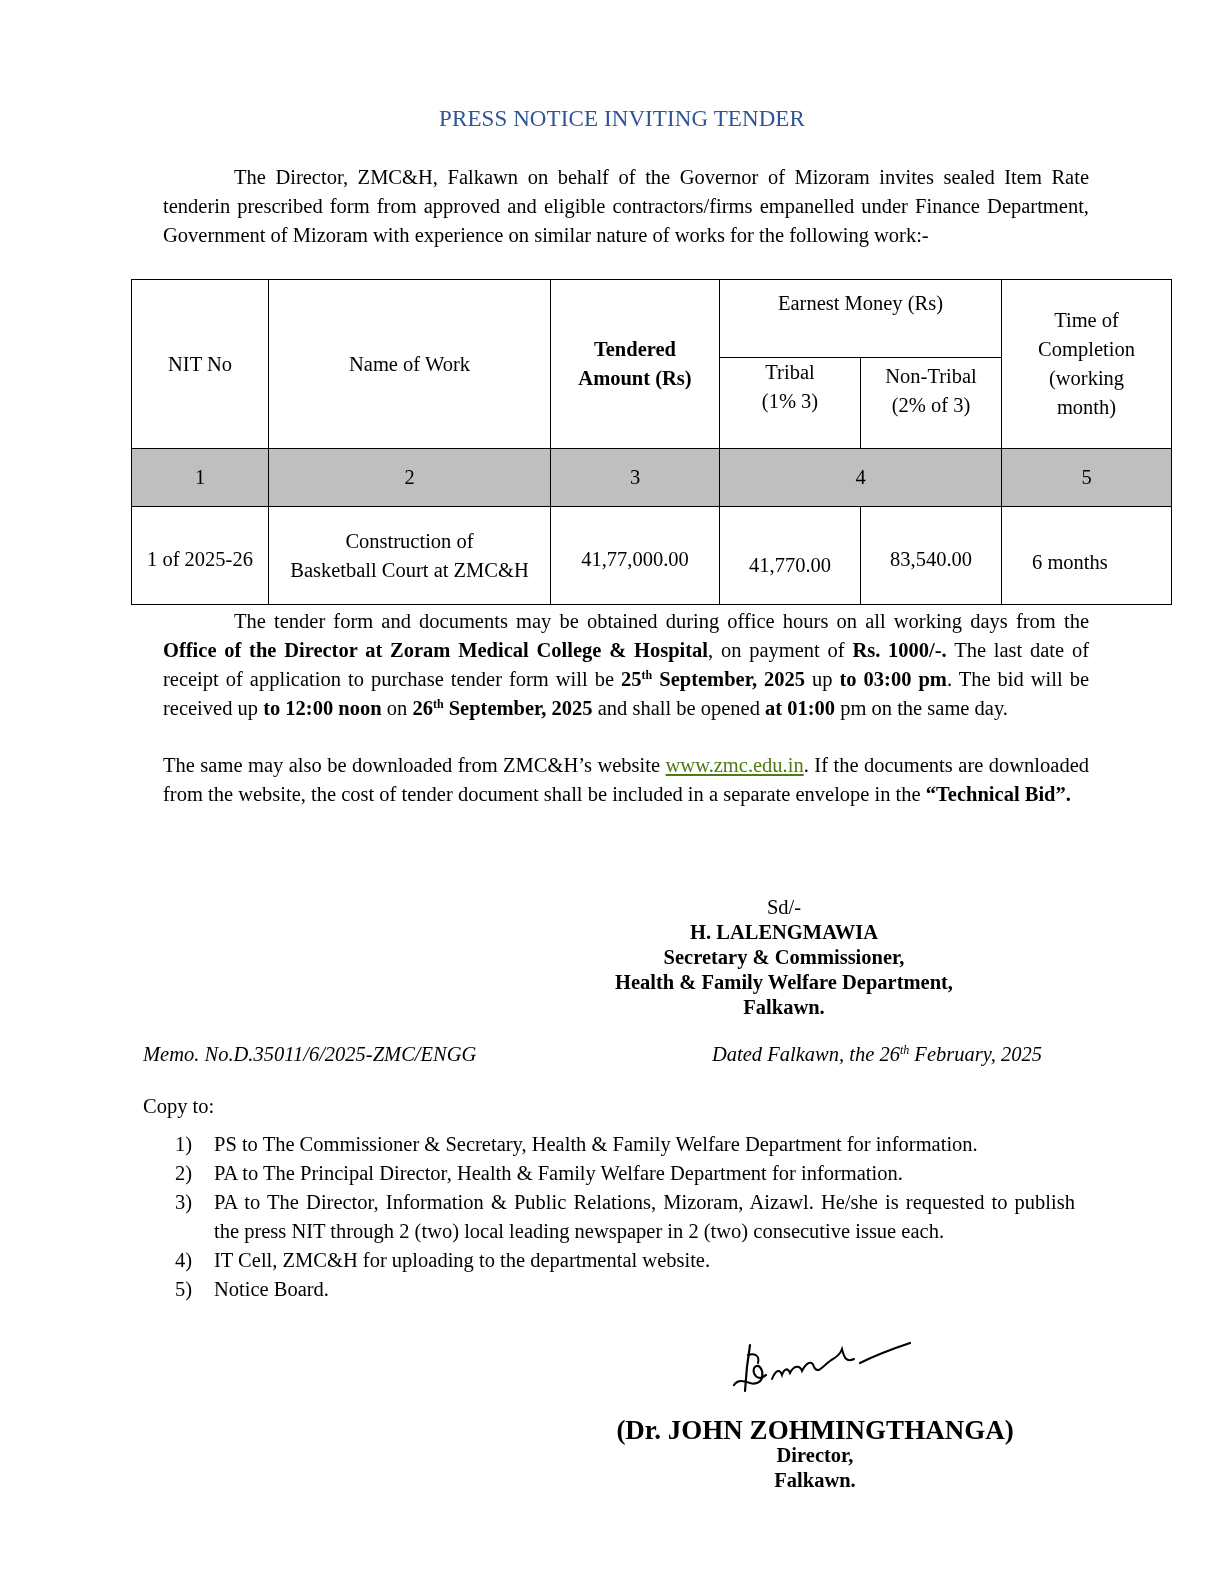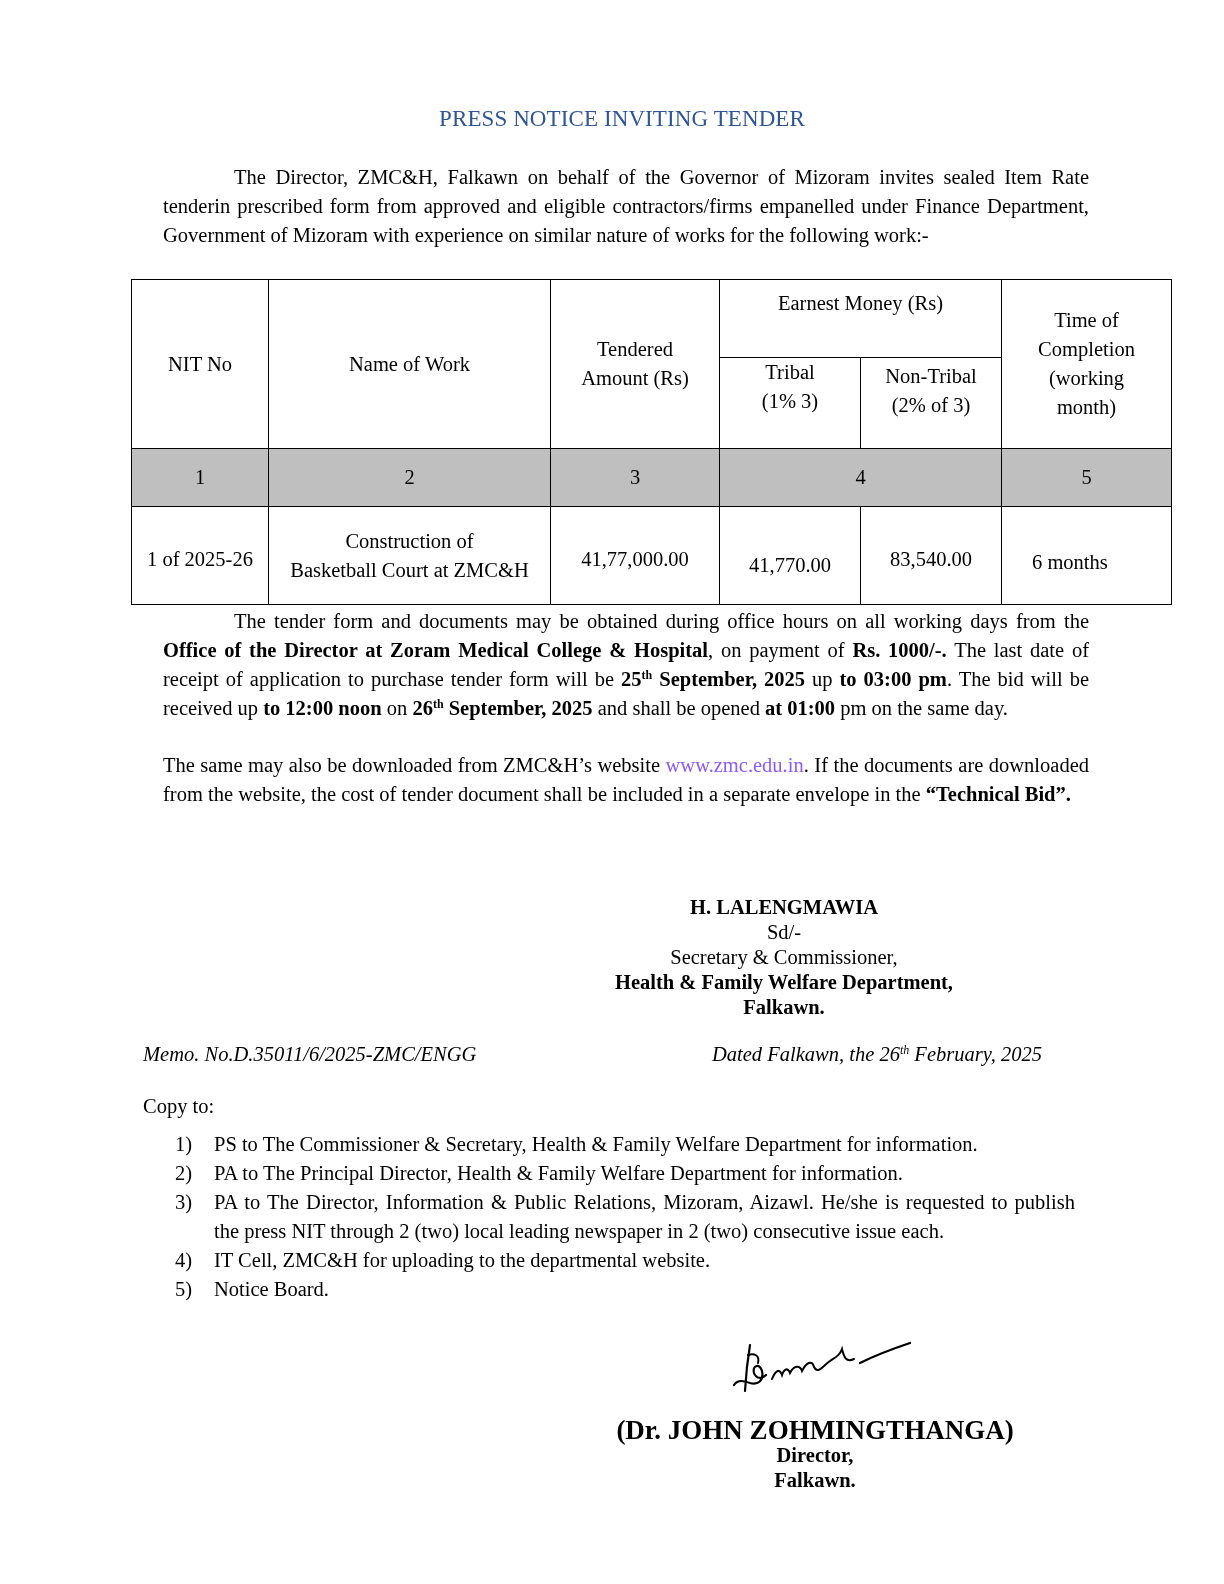--- a/index.html
+++ b/index.html
@@ -12,21 +12,21 @@
   .title {
     top: 106px; left: 0; width: 1244px; text-align: center;
     font-size: 23px; color: #2F5597; letter-spacing: 0.1px;
   }
   .para {
     left: 143px; width: 926px; line-height: 29px; text-align: justify; margin-left: 20px;
   }
   .indent { text-indent: 71px; }
   .para b { font-weight: bold; }
   .para sup { font-size: 12px; line-height: 0; vertical-align: 7px; font-weight: bold; }
-  .link { color: #8b5cf6; }
+  .link { color: #4d7c0f; text-decoration: underline; }
 
   table.tender {
     position: absolute; top: 279px; left: 131px; width: 1040px;
     border-collapse: collapse; table-layout: fixed; font-size: 20.5px;
   }
   table.tender td {
     border: 1.3px solid #000; text-align: center; vertical-align: middle;
     padding: 0 4px; line-height: 29px;
   }
   .c1 { width: 137px; } .c2 { width: 282px; } .c3 { width: 169px; }
@@ -60,21 +60,21 @@
       <col class="c2">
       <col class="c3">
       <col class="c4">
       <col class="c5">
       <col class="c6">
   </colgroup>
   <tbody>
       <tr>
     <td rowspan="2">NIT No</td>
     <td rowspan="2">Name of Work</td>
-    <td rowspan="2"><span style="display:inline-block;width:130px;">Tendered Amount (Rs)</span></td>
+    <td rowspan="2"><span style="display:inline-block;width:130px;font-weight:bold;">Tendered Amount (Rs)</span></td>
     <td colspan="2" class="em-head">Earnest Money (Rs)</td>
     <td rowspan="2"><span style="display:inline-block;width:120px;">Time of Completion (working month)</span></td>
   </tr>
   <tr class="sub">
     <td class="tv"><span style="display:inline-block;width:80px;">Tribal (1% 3)</span></td>
     <td style="vertical-align:top;padding-top:4px;margin-top:22px;"><span style="display:inline-block;width:110px;">Non-Tribal (2% of 3)</span></td>
   </tr>
   <tr class="gray">
     <td>1</td>
     <td>2</td>
@@ -94,23 +94,23 @@
     <td style="text-align:left;padding-left:30px;padding-top:13px;">6 months</td>
   </tr>
 </tbody>
   </table>
 
 <div class="abs para indent" style="top:607px;"><span>The tender form and documents may be obtained during office hours on all working days from the </span><b>Office of the Director at Zoram Medical College &amp; Hospital</b><span>, on payment of </span><b>Rs. 1000/-.</b><span> The last date of receipt of application to purchase tender form will be </span><b><span>25</span><sup>th</sup><span> September, 2025</span></b><span> up </span><b>to 03:00 pm</b><span>. The bid will be received up </span><b>to 12:00 noon</b><span> on </span><b><span>26</span><sup>th</sup><span> September, 2025</span></b><span> and shall be opened </span><b>at 01:00</b><span> pm on the same day.</span></div>
 
 <div class="abs para" style="top:751px;"><span>The same may also be downloaded from ZMC&amp;H’s website </span><a class="link">www.zmc.edu.in</a><span>. If the documents are downloaded from the website, the cost of tender document shall be included in a separate envelope in the </span><b>“Technical Bid”.</b></div>
 
 <div class="abs sig" style="top:895px;left:584px;width:400px;">
+  <div>Sd/-</div>
   <div style="font-weight:bold;">H. LALENGMAWIA</div>
-  <div>Sd/-</div>
-  <div style="font-weight:normal;">Secretary &amp; Commissioner,</div>
+  <div style="font-weight:bold;">Secretary &amp; Commissioner,</div>
   <div style="font-weight:bold;">Health &amp; Family Welfare Department,</div>
   <div style="font-weight:bold;">Falkawn.</div>
 </div>
 
 <div class="abs memo" style="top:1043px;left:143px;">Memo. No.D.35011/6/2025-ZMC/ENGG</div>
 <div class="abs memo" style="top:1043px;left:712px;"><span>Dated Falkawn, the 26</span><sup>th</sup><span> February, 2025</span></div>
 
 <div class="abs" style="top:1095px;left:143px;">Copy to:</div>
 
 <div class="abs copy-list" style="top:1130px;">

